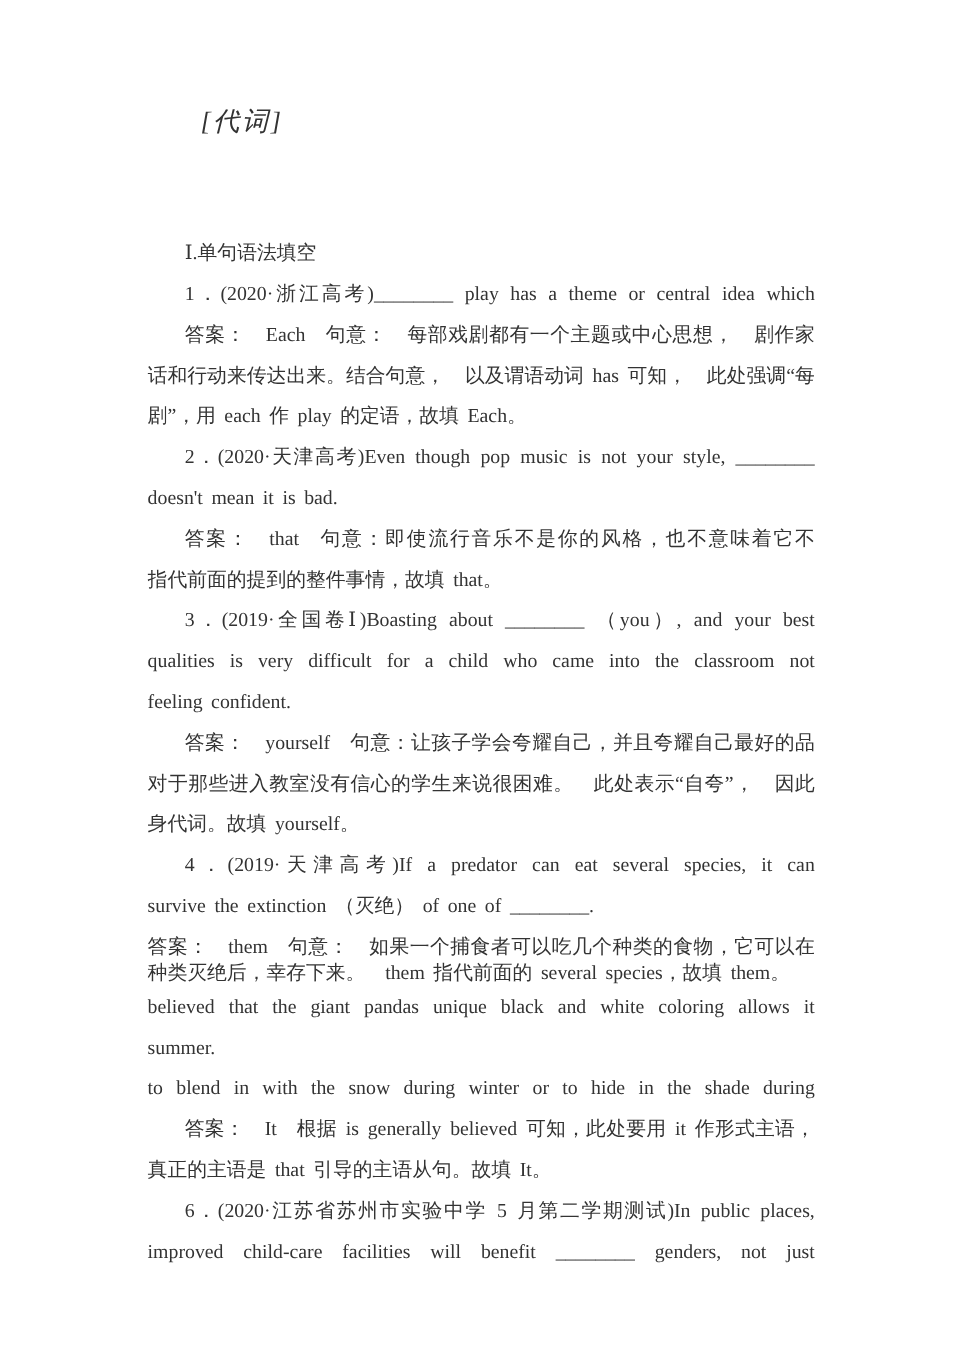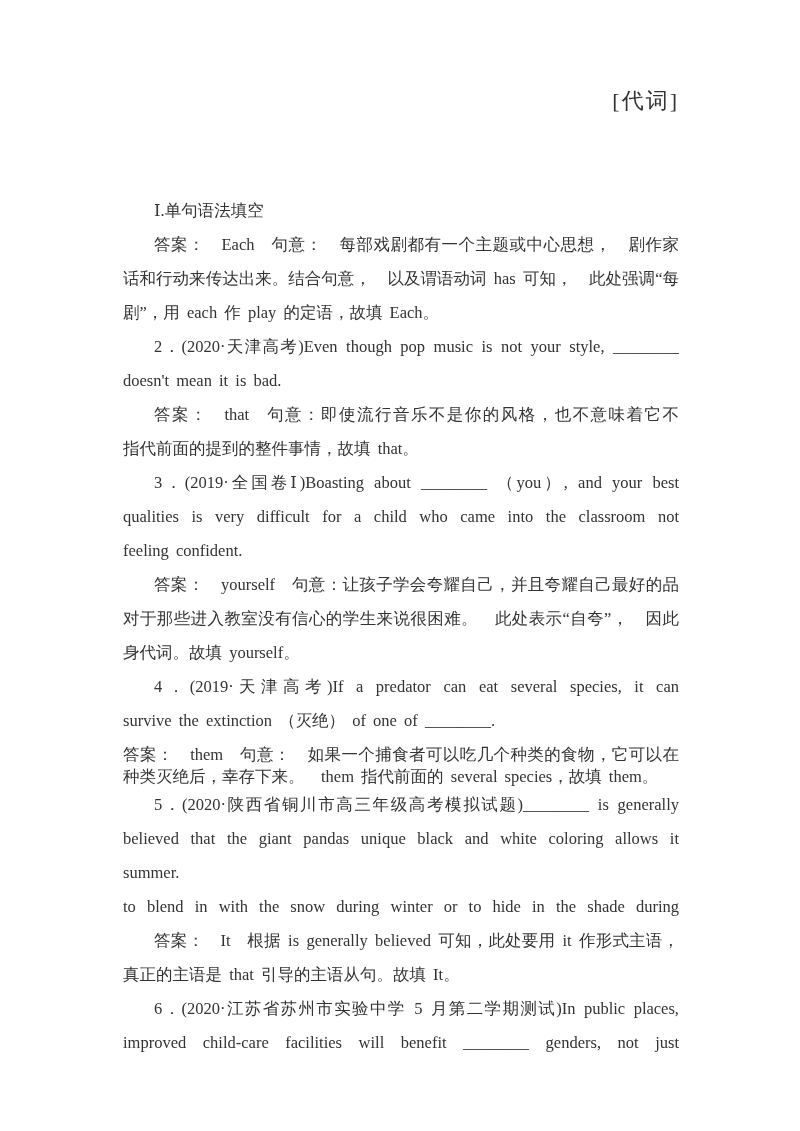--- a/index.html
+++ b/index.html
@@ -13,24 +13,25 @@
     width: 800px; height: 1131px;
     background: #ffffff;
     color: #333333;
     overflow: hidden;
   }
   .title {
     position: absolute;
     top: 86px; left: 123px; width: 556px;
     box-sizing: border-box;
     padding-left: 44px;
-    text-align: right;
+    text-align: left;
     font-size: 22px;
     letter-spacing: 2px;
     white-space: nowrap;
+    font-style: italic;
   }
   .content {
     position: absolute;
     top: 194px; left: 123px; width: 556px;
     font-size: 16.5px;
     word-spacing: 3px;
   }
   .block { margin: 0; }
   .line {
     height: 34px;
@@ -48,20 +49,21 @@
 </head>
 <body>
 
 <div class="page">
   <div class="title">[代词]</div>
   <div class="content" id="doc-content">
       <div class="block">
         <div class="line ind">Ⅰ.单句语法填空</div>
       </div>
       <div class="block">
+        <div class="line ind jst">1．(2020·浙江高考)________ play has a theme or central idea which</div>
       </div>
       <div class="block">
         <div class="line ind jst">答案： Each 句意： 每部戏剧都有一个主题或中心思想， 剧作家希望通过对</div>
         <div class="line jst">话和行动来传达出来。结合句意， 以及谓语动词 has 可知， 此处强调“每一部戏</div>
         <div class="line">剧”，用 each 作 play 的定语，故填 Each。</div>
       </div>
       <div class="block">
         <div class="line ind jst">2．(2020·天津高考)Even though pop music is not your style, ________</div>
         <div class="line">doesn't mean it is bad.</div>
       </div>
@@ -81,21 +83,20 @@
       </div>
       <div class="block">
         <div class="line ind jst">4．(2019·天津高考)If a predator can eat several species, it can</div>
         <div class="line">survive the extinction （灭绝） of one of ________.</div>
       </div>
       <div class="block tight">
         <div class="line jst">答案： them 句意： 如果一个捕食者可以吃几个种类的食物，它可以在其中一个</div>
         <div class="line">种类灭绝后，幸存下来。 them 指代前面的 several species，故填 them。</div>
       </div>
       <div class="block">
-        <div class="line ind jst">5．(2020·陕西省铜川市高三年级高考模拟试题)________ is generally</div>
         <div class="line jst">believed that the giant pandas unique black and white coloring allows it</div>
         <div class="line">summer.</div>
         <div class="line jst">to blend in with the snow during winter or to hide in the shade during</div>
       </div>
       <div class="block">
         <div class="line ind jst">答案： It 根据 is generally believed 可知，此处要用 it 作形式主语，</div>
         <div class="line">真正的主语是 that 引导的主语从句。故填 It。</div>
       </div>
       <div class="block">
         <div class="line ind jst">6．(2020·江苏省苏州市实验中学 5 月第二学期测试)In public places,</div>

